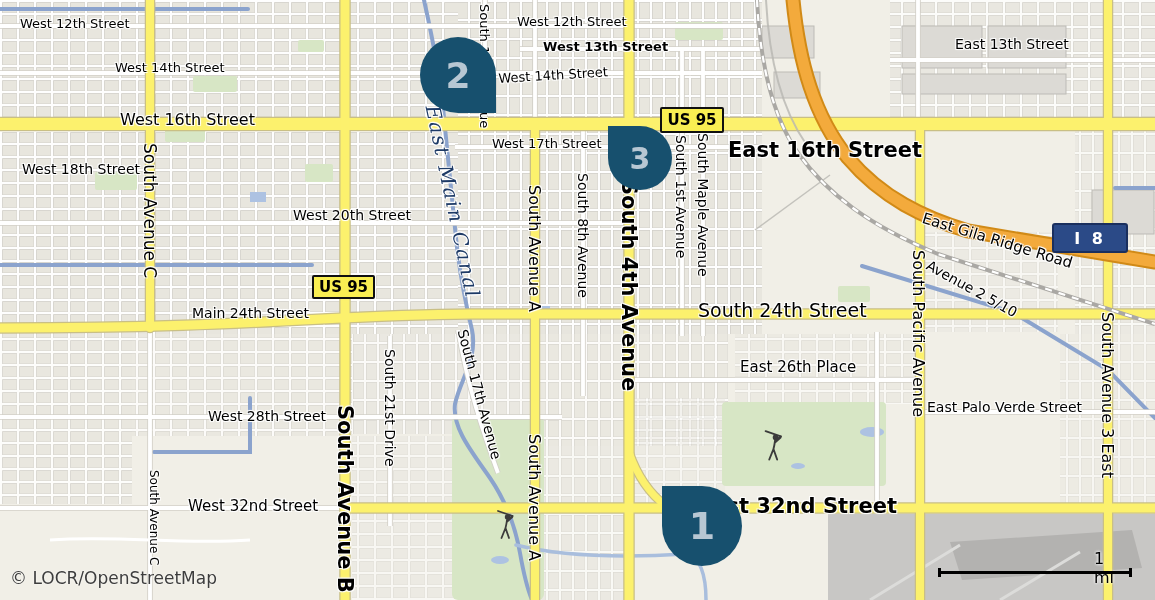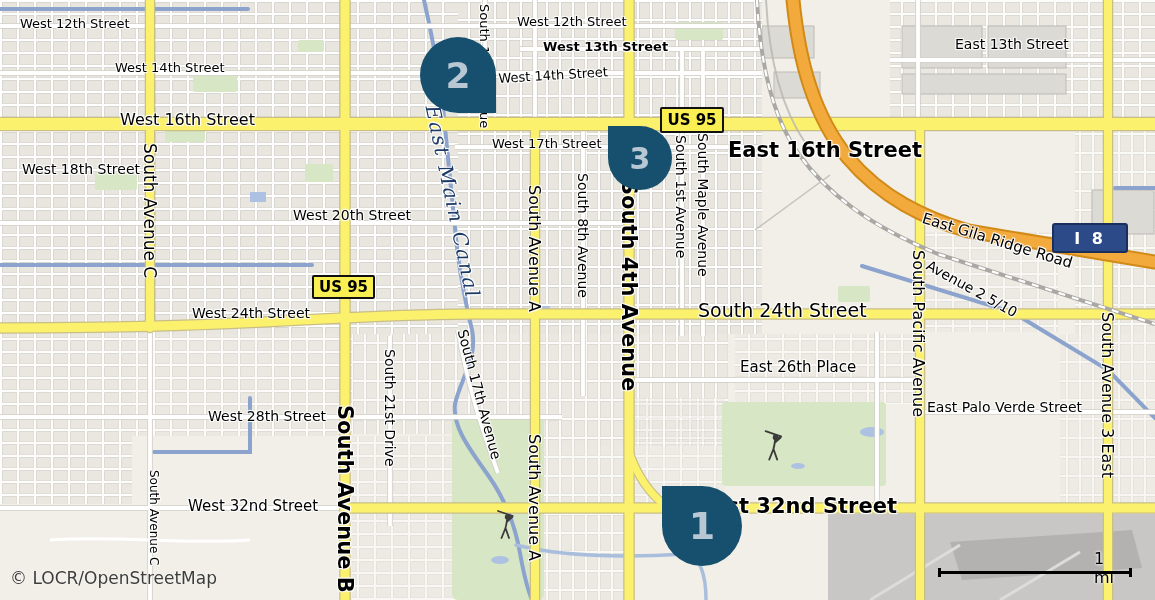--- a/index.html
+++ b/index.html
@@ -193,21 +193,21 @@
       <div class="lbl" style="left: 517px; top: 14.94px; font-size: 13px;">West 12th Street</div>
       <div class="lbl" style="left: 543px; top: 39.94px; font-size: 13px; font-weight: bold;">West 13th Street</div>
       <div class="lbl" style="left: 115px; top: 60.94px; font-size: 13px;">West 14th Street</div>
       <div class="lbl" style="left: 498px; top: 72px; font-size: 13px; transform: rotate(-3.5deg);">West 14th Street</div>
       <div class="lbl" style="left: 120px; top: 111.08px; font-size: 16px;">West 16th Street</div>
       <div class="lbl" style="left: 728px; top: 106.98px; font-size: 21px; font-weight: bold; margin-top: 32px;">East 16th Street</div>
       <div class="lbl" style="left: 955px; top: 37.32px; font-size: 14px;">East 13th Street</div>
       <div class="lbl" style="left: 492px; top: 136.94px; font-size: 13px;">West 17th Street</div>
       <div class="lbl" style="left: 22px; top: 162.32px; font-size: 14px;">West 18th Street</div>
       <div class="lbl" style="left: 293px; top: 208.32px; font-size: 14px;">West 20th Street</div>
-      <div class="lbl" style="left: 192px; top: 306.32px; font-size: 14px;">West 24th Street</div>
+      <div class="lbl" style="left: 192px; top: 306.32px; font-size: 14px;">Main 24th Street</div>
       <div class="lbl" style="left: 698px; top: 300.22px; font-size: 19px;">South 24th Street</div>
       <div class="lbl" style="left: 740px; top: 359.32px; font-size: 15px;">East 26th Place</div>
       <div class="lbl" style="left: 208px; top: 409px; font-size: 14px;">West 28th Street</div>
       <div class="lbl" style="left: 927px; top: 400.32px; font-size: 14px;">East Palo Verde Street</div>
       <div class="lbl" style="left: 188px; top: 497.7px; font-size: 15px;">West 32nd Street</div>
       <div class="lbl" style="left: 698px; top: 494.98px; font-size: 21px; font-weight: bold;">East 32nd Street</div>
       <div class="lbl" style="left: 925px; top: 210px; font-size: 15px; transform: rotate(17deg);">East Gila Ridge Road</div>
       <div class="lbl" style="left: 931px; top: 258px; font-size: 14px; transform: rotate(29deg);">Avenue 2 5/10</div>
       <div class="lbl" style="left: 159px; top: 143px; font-size: 17px; transform: rotate(90deg);">South Avenue C</div>
       <div class="lbl" style="left: 160px; top: 470px; font-size: 12px; transform: rotate(90deg);">South Avenue C</div>

